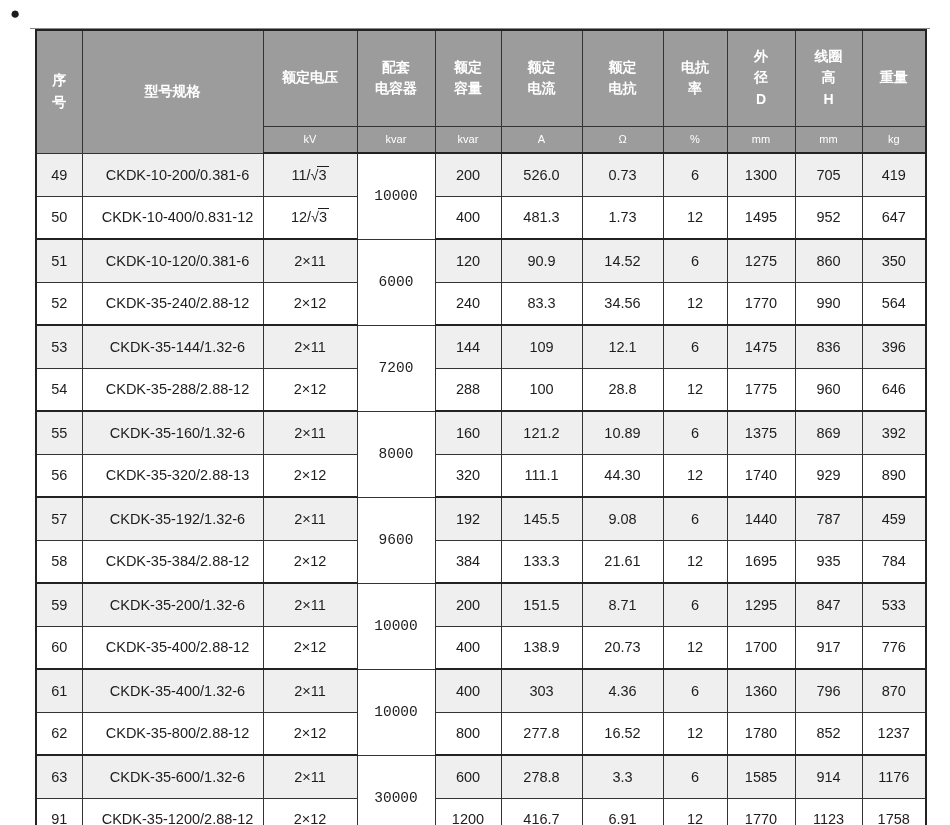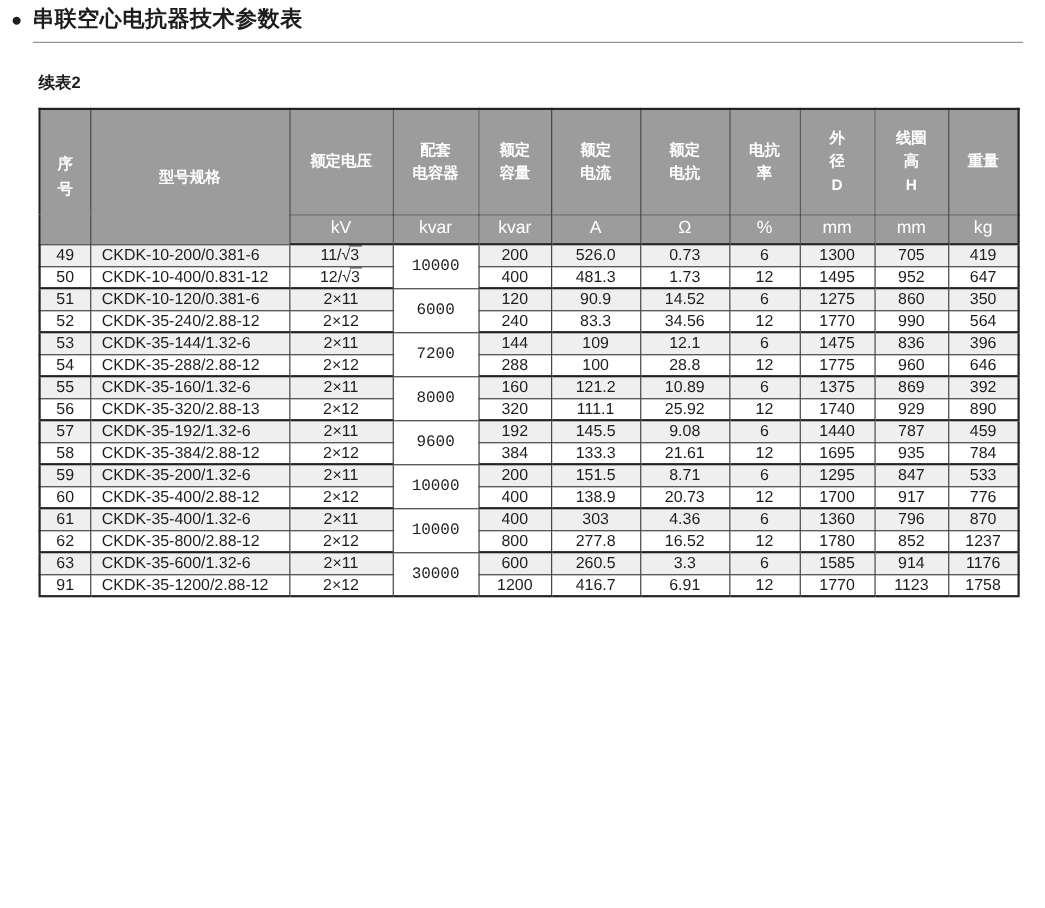--- a/index.html
+++ b/index.html
@@ -49,44 +49,42 @@
   }
   thead th{
     background:var(--header-bg);
     color:var(--header-text);
     font-weight:bold;
     font-size:14px;
     line-height:1.55;
   }
   tr.main-row{height:96px;}
   tr.units-row{height:27px;}
-  tr.units-row th{font-weight:normal;font-size:16px;border-bottom:2px solid var(--outer);margin-top:40px;}
-  tbody tr{height:20px;font-size:14.5px;padding-left:48px;}
+  tr.units-row th{font-weight:normal;font-size:11px;border-bottom:2px solid var(--outer);margin-top:40px;}
+  tbody tr{height:43px;font-size:14.5px;padding-left:48px;}
   tbody tr.stripe td{background:var(--stripe);}
   tbody tr.group-end td{border-bottom:2px solid var(--outer);}
-  td.cell-model{text-align:left;padding-left:10px;}
+  td.cell-model{text-align:center;padding-left:10px;}
   td.cell-capacitor{background:#ffffff !important;font-family:Liberation Mono, monospace;}
   .radicand{
     border-top:1.4px solid var(--ink);
     padding:0 2px 0 1px;
     margin-left:-1px;
     display:inline-block;
     line-height:1.15;
   }
 </style>
 </head>
 <body>
 
 <div class="page">
   <div class="title-row">
     <span class="bullet">●</span>
-    <h1>串联空心电抗器技术参数表</h1>
   </div>
   <hr class="divider">
-  <div class="subtitle">续表2</div>
 
   <table>
     <colgroup>
         <col style="width: 46px;">
         <col style="width: 181px;">
         <col style="width: 94px;">
         <col style="width: 78px;">
         <col style="width: 66px;">
         <col style="width: 81px;">
         <col style="width: 81px;">
@@ -209,21 +207,21 @@
           <td class="cell-diameter">1375</td>
           <td class="cell-coil_height">869</td>
           <td class="cell-weight">392</td>
         </tr>
         <tr class=" group-end">
           <td class="cell-seq">56</td>
           <td class="cell-model">CKDK-35-320/2.88-13</td>
           <td class="cell-voltage">2×12</td>
           <td class="cell-capacity">320</td>
           <td class="cell-current">111.1</td>
-          <td class="cell-reactance">25.92</td>
+          <td class="cell-reactance">44.30</td>
           <td class="cell-rate">12</td>
           <td class="cell-diameter">1740</td>
           <td class="cell-coil_height">929</td>
           <td class="cell-weight">890</td>
         </tr>
         <tr class="stripe">
           <td class="cell-seq">57</td>
           <td class="cell-model">CKDK-35-192/1.32-6</td>
           <td class="cell-voltage">2×11</td>
           <td class="cell-capacitor" rowspan="2">9600</td>
@@ -296,21 +294,21 @@
           <td class="cell-diameter">1780</td>
           <td class="cell-coil_height">852</td>
           <td class="cell-weight">1237</td>
         </tr>
         <tr class="stripe">
           <td class="cell-seq">63</td>
           <td class="cell-model">CKDK-35-600/1.32-6</td>
           <td class="cell-voltage">2×11</td>
           <td class="cell-capacitor" rowspan="2">30000</td>
           <td class="cell-capacity">600</td>
-          <td class="cell-current">260.5</td>
+          <td class="cell-current">278.8</td>
           <td class="cell-reactance">3.3</td>
           <td class="cell-rate">6</td>
           <td class="cell-diameter">1585</td>
           <td class="cell-coil_height">914</td>
           <td class="cell-weight">1176</td>
         </tr>
         <tr class=" group-end">
           <td class="cell-seq">91</td>
           <td class="cell-model">CKDK-35-1200/2.88-12</td>
           <td class="cell-voltage">2×12</td>

